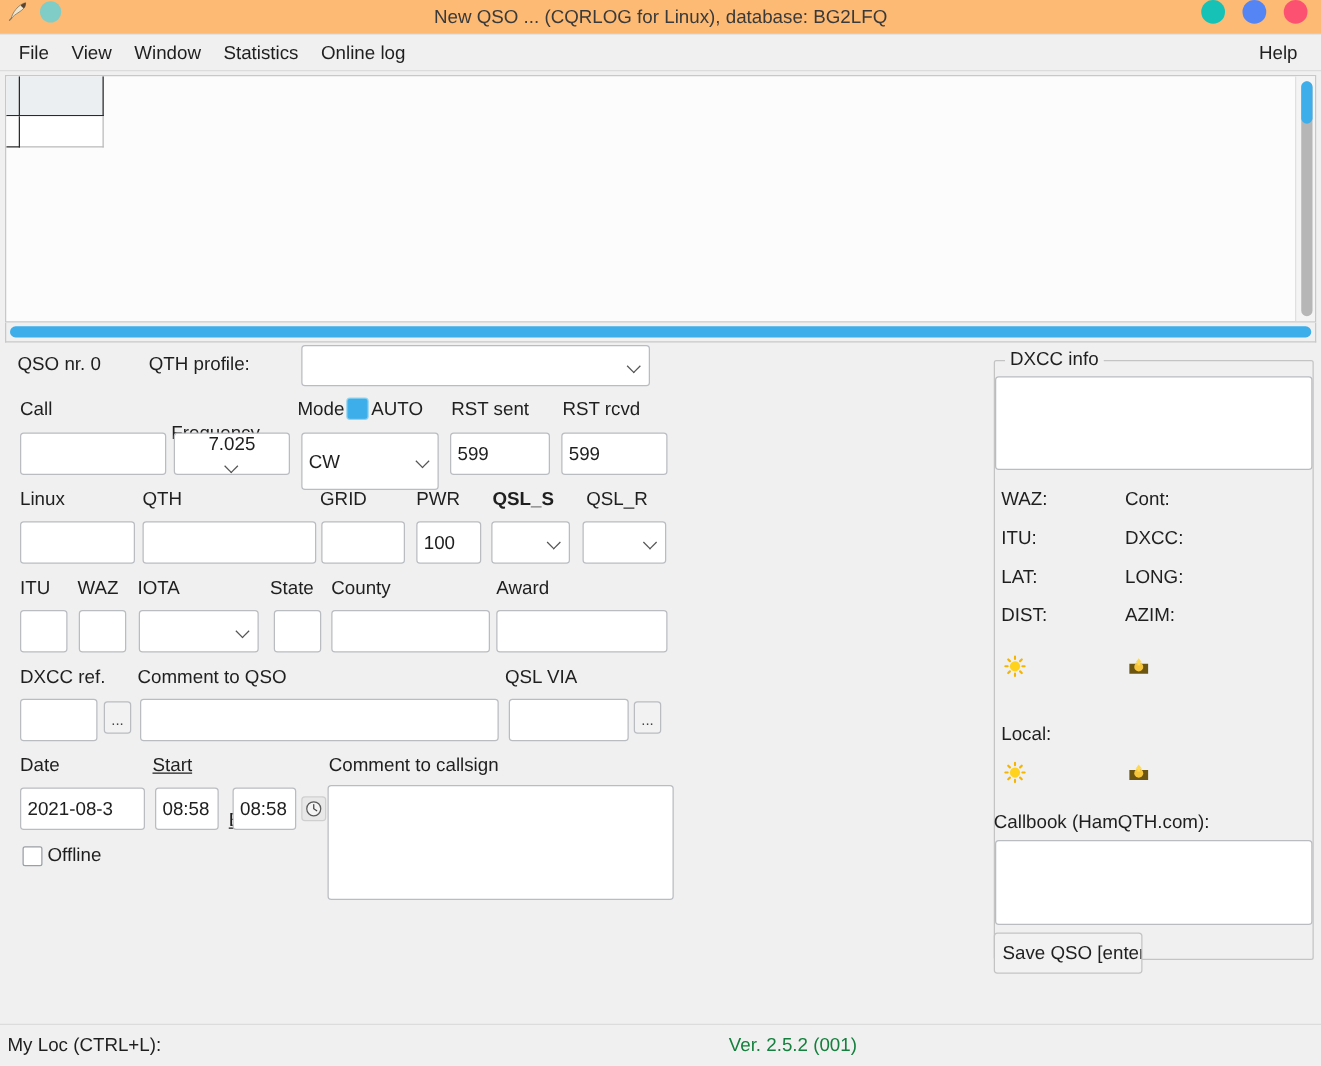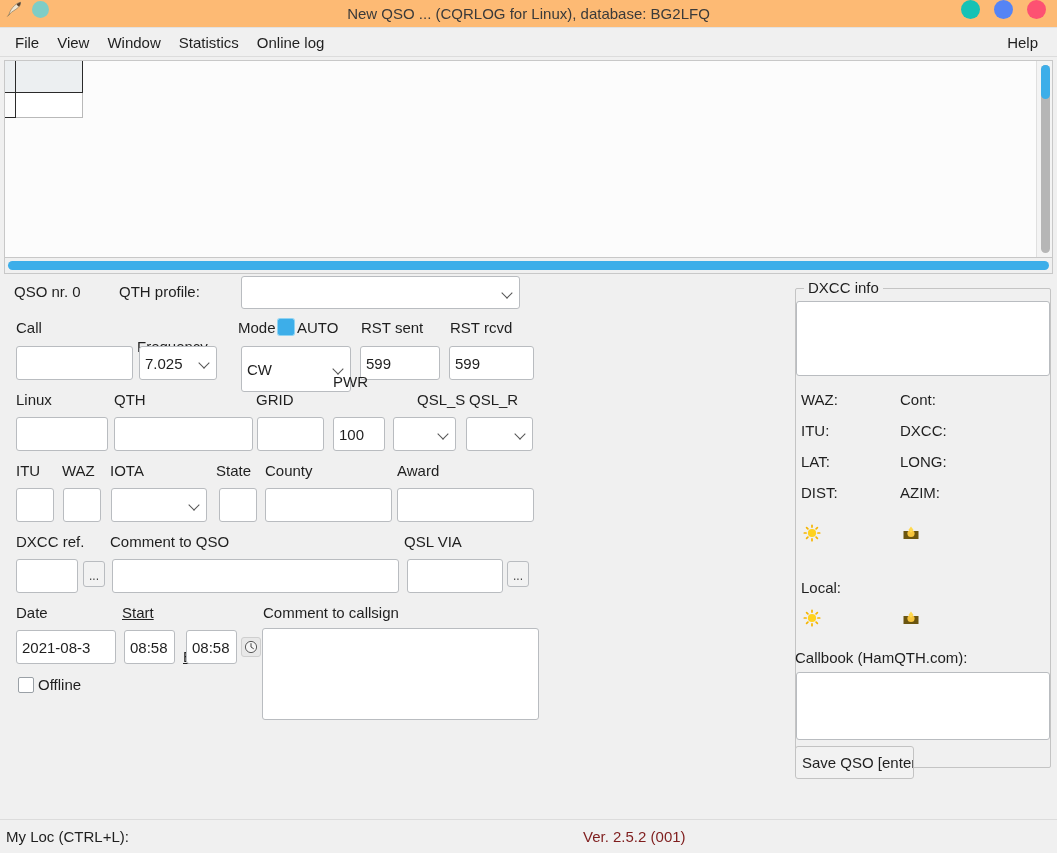--- a/index.html
+++ b/index.html
@@ -188,21 +188,21 @@
 
   
   .statusbar {
     height: 34px; min-height: 34px;
     background: #f0f0f0;
     border-top: 1px solid #dcdcdc;
     display: flex; align-items: center;
     position: relative;
   }
   .sb-left { position: absolute; left: 6px; font-size: 15px; color: #1f1f1f; }
-  .sb-mid { position: absolute; left: 583px; font-size: 15px; color: #7f1d1d; }
+  .sb-mid { position: absolute; left: 583px; font-size: 15px; color: #15803d; }
 </style>
 </head>
 <body>
 
 <div class="app">
 
   <div class="titlebar">
     <div class="tb-left">
       <svg class="feather" viewBox="0 0 18 18">
         <path d="M14.5 2.2C12 2.6 9 4.6 6.6 7.6 4.6 10 3.4 12.6 3.1 14.6l1.1-1.1c.9-.9 2-1.8 3.1-2.5 2.6-1.7 5-3.2 6.4-5.2.6-.9.9-2.2.8-3.6z" fill="#efe6d2" stroke="#8a7a5c" stroke-width="0.7"></path>
@@ -255,36 +255,36 @@
 
       <div class="lbl" style="left:16px; top:45px;">Call</div>
       <div class="lbl" style="left:137px; top:45px;margin-top:19px;">Frequency</div>
       <div class="lbl" style="left:238px; top:45px; width:44px; overflow:hidden;">Mode</div>
       <div class="cbx on" style="left:278px; top:45px;"></div>
       <div class="lbl" style="left:297px; top:45px;">AUTO</div>
       <div class="lbl" style="left:361px; top:45px;">RST sent</div>
       <div class="lbl" style="left:450px; top:45px;">RST rcvd</div>
 
       <div class="fld" style="left:16px; top:72px; width:117px; height:34px;"></div>
-      <div class="combo" style="left:139px; top:72px; width:78px; height:34px;">
+      <div class="combo" style="left:139px; top:72px; width:93px; height:34px;flex-direction:column;">
         <span class="cv">7.025</span>
         <span class="chev"></span>
       </div>
       <div class="combo" style="left:241px; top:72px; width:110px; height:46px;">
         <span class="cv">CW</span>
         <span class="chev"></span>
       </div>
       <div class="fld" style="left:360px; top:72px; width:80px; height:34px;">599</div>
       <div class="fld" style="left:449px; top:72px; width:85px; height:34px;">599</div>
 
       <div class="lbl" style="left:16px; top:117px;">Linux</div>
       <div class="lbl" style="left:114px; top:117px;">QTH</div>
       <div class="lbl" style="left:256px; top:117px;">GRID</div>
-      <div class="lbl" style="left:333px; top:99px;">PWR</div>
-      <div class="lbl" style="left:417px; top:117px;">QSL_S</div>
+      <div class="lbl" style="left:333px; top:117px;">PWR</div>
+      <div class="lbl" style="left:394px; top:117px;font-weight:bold;">QSL_S</div>
       <div class="lbl" style="left:469px; top:117px;">QSL_R</div>
 
       <div class="fld" style="left:16px; top:143px; width:92px; height:34px;"></div>
       <div class="fld" style="left:114px; top:143px; width:139px; height:34px;"></div>
       <div class="fld" style="left:257px; top:143px; width:67px; height:34px;"></div>
       <div class="fld" style="left:333px; top:143px; width:52px; height:34px;">100</div>
       <div class="combo" style="left:393px; top:143px; width:63px; height:34px;">
         <span class="cv"></span>
         <span class="chev"></span>
       </div>

